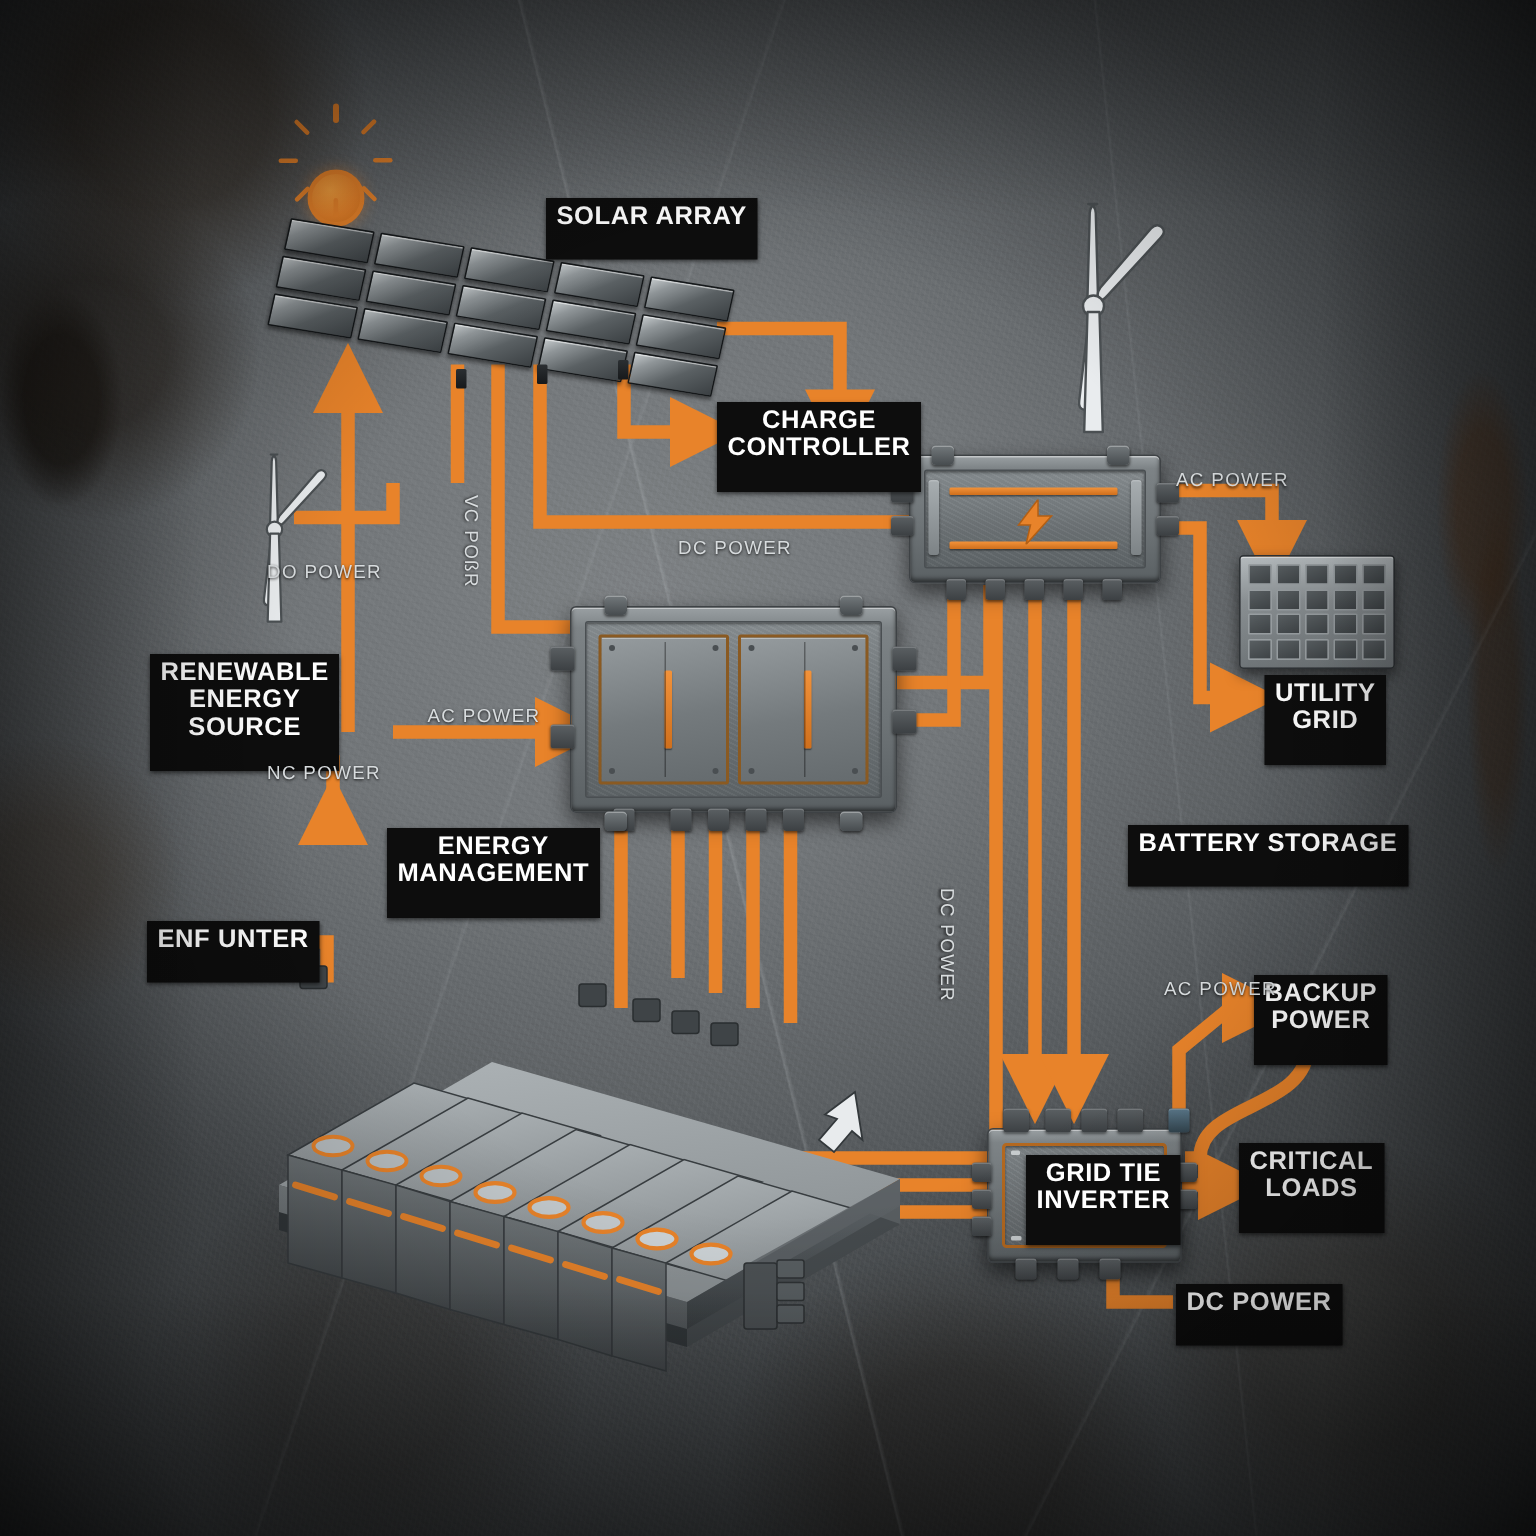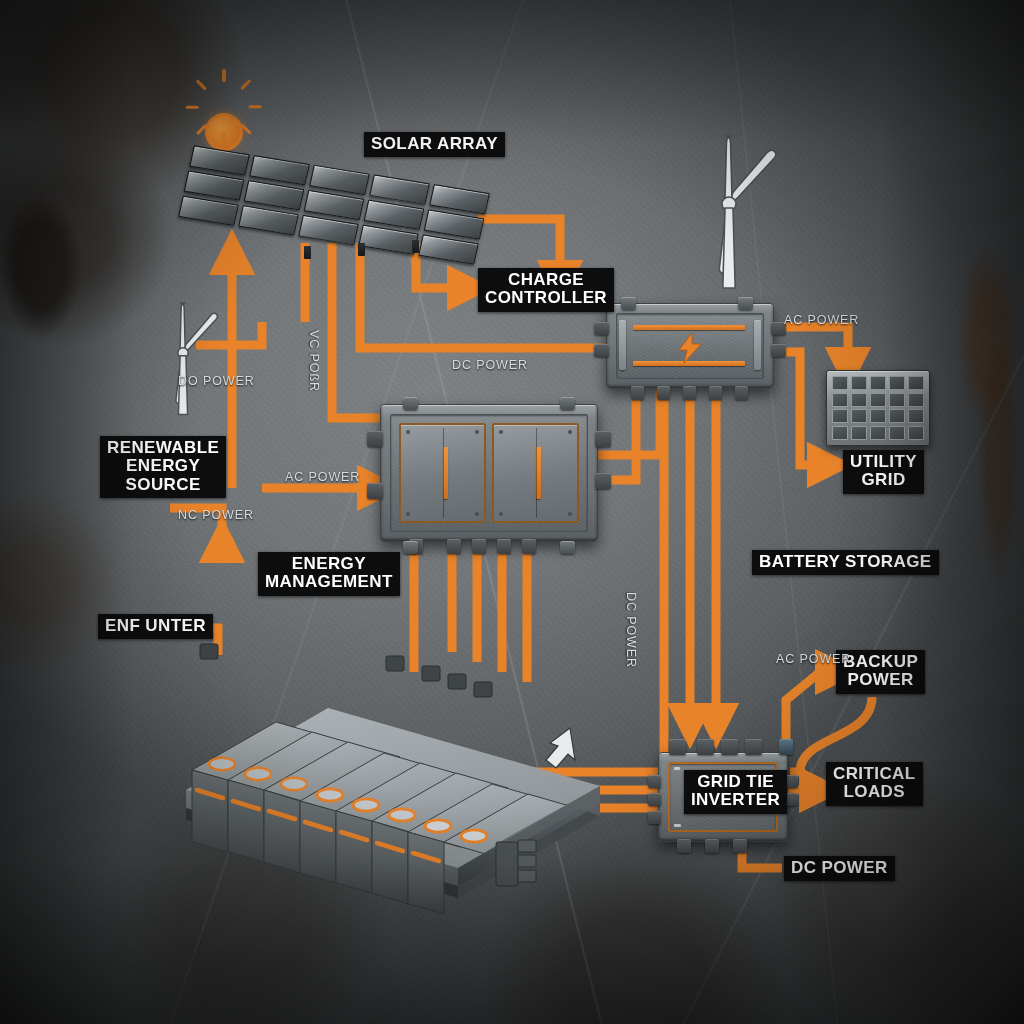--- a/index.html
+++ b/index.html
@@ -62,21 +62,21 @@
   }
 
   
   .tag {
     position: absolute;
     background: #0d0d0d;
     color: #fff;
     font-weight: 700;
     letter-spacing: .4px;
     line-height: 1.08;
-    padding: 3px 7px 4px;
+    padding: 3px 7px 20px;
     white-space: pre;
     text-align: center;
     box-shadow: 0 1px 3px rgba(0,0,0,.6);
   }
   .tag.lt { text-align: left; }
   .cable-label {
     position: absolute;
     color: #d8dcde;
     font-size: 12.5px;
     font-weight: 400;

